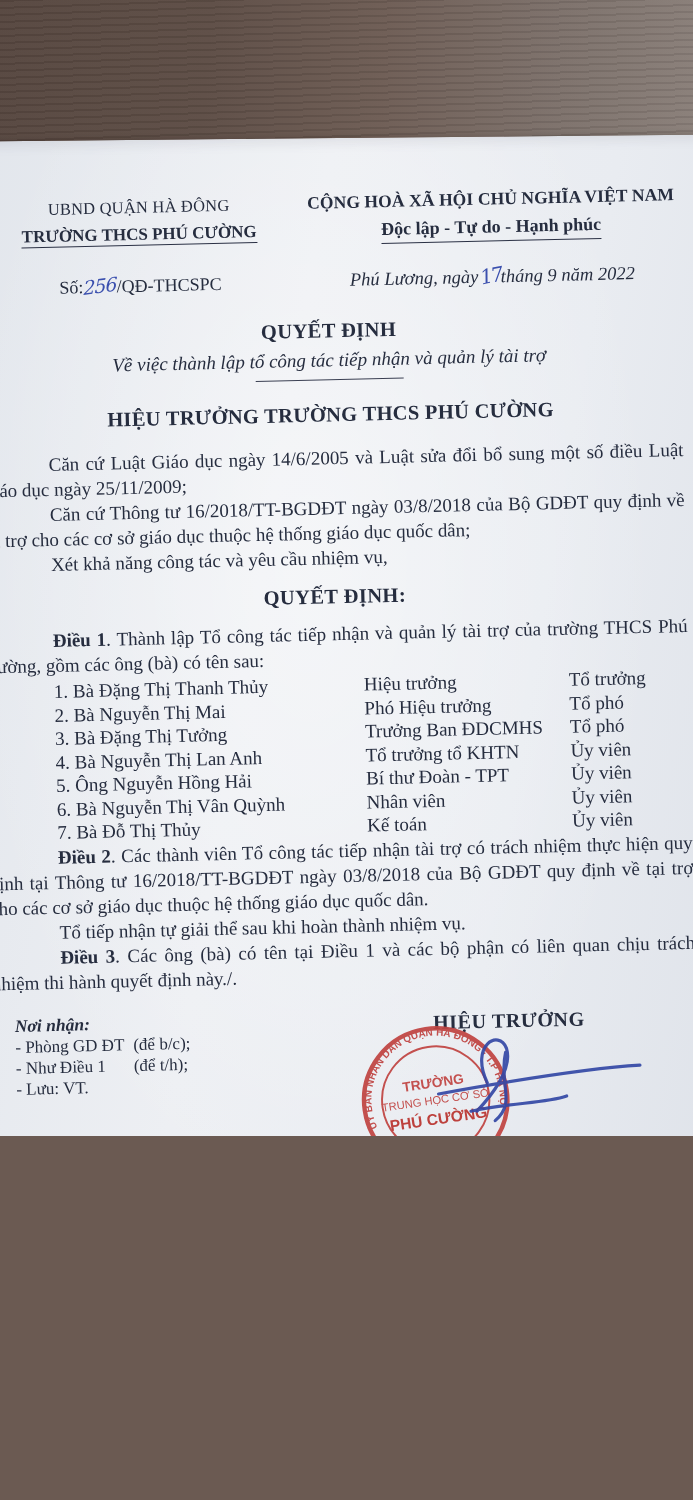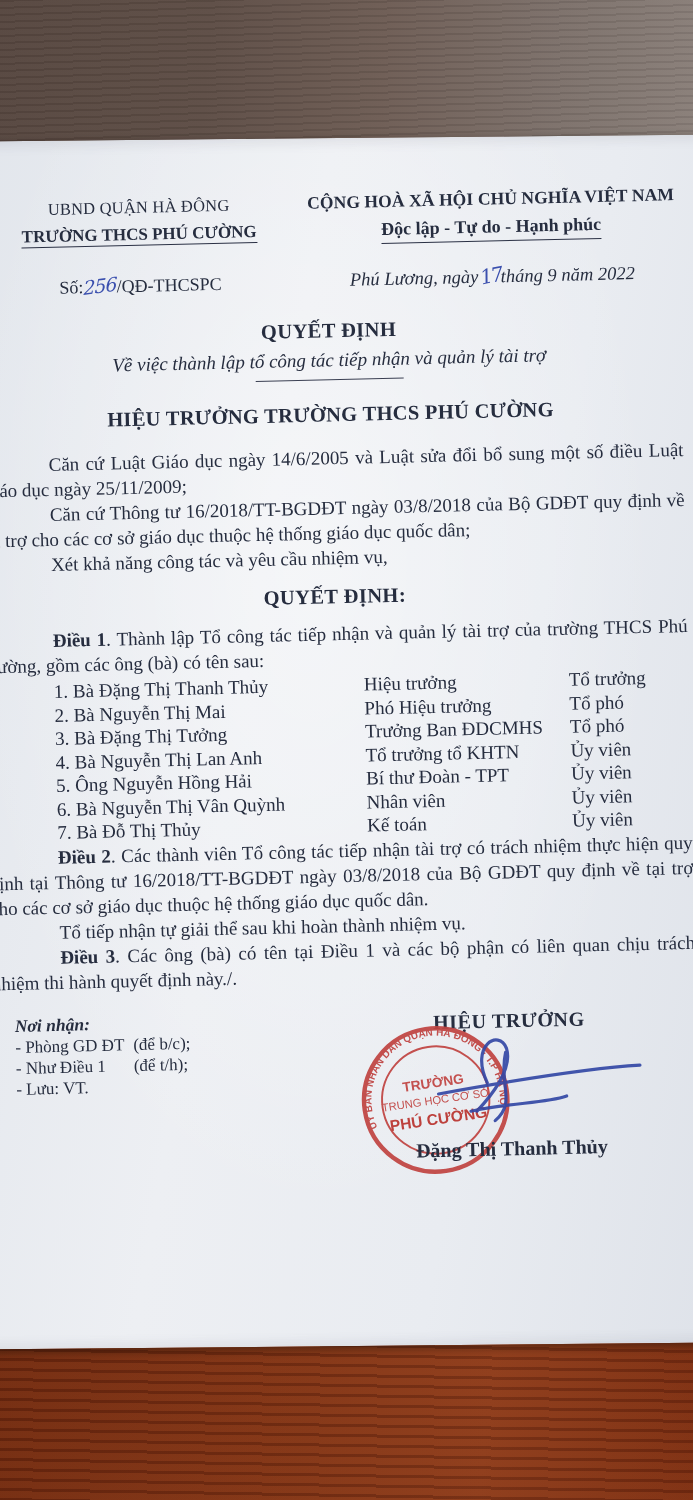--- a/index.html
+++ b/index.html
@@ -1,17 +1,17 @@
 <!DOCTYPE html>
 <html><head>
 <meta charset="utf-8">
 <style>
   html,body{margin:0;padding:0;}
   body{width:693px;height:1500px;overflow:hidden;background:#6b5a52;font-family:"Liberation Serif","DejaVu Serif",serif;}
-  .scene{position:relative;width:693px;height:1500px;overflow:hidden;}
+  .scene{position:relative;width:693px;height:1136px;overflow:hidden;}
 
   
   .wood-top{position:absolute;left:0;top:0;width:100%;height:175px;
     background:
       repeating-linear-gradient(178deg, rgba(0,0,0,0.07) 0 2px, rgba(255,255,255,0.02) 2px 7px),
       linear-gradient(94deg,#574740 0%,#5e4e46 30%,#6e5d55 55%,#7d716b 80%,#8a7f79 100%);
   }
   .wood-bottom{position:absolute;left:0;top:1300px;width:100%;height:200px;
     background:
       repeating-linear-gradient(181deg, rgba(40,5,0,0.18) 0 3px, rgba(255,140,80,0.06) 3px 10px),

